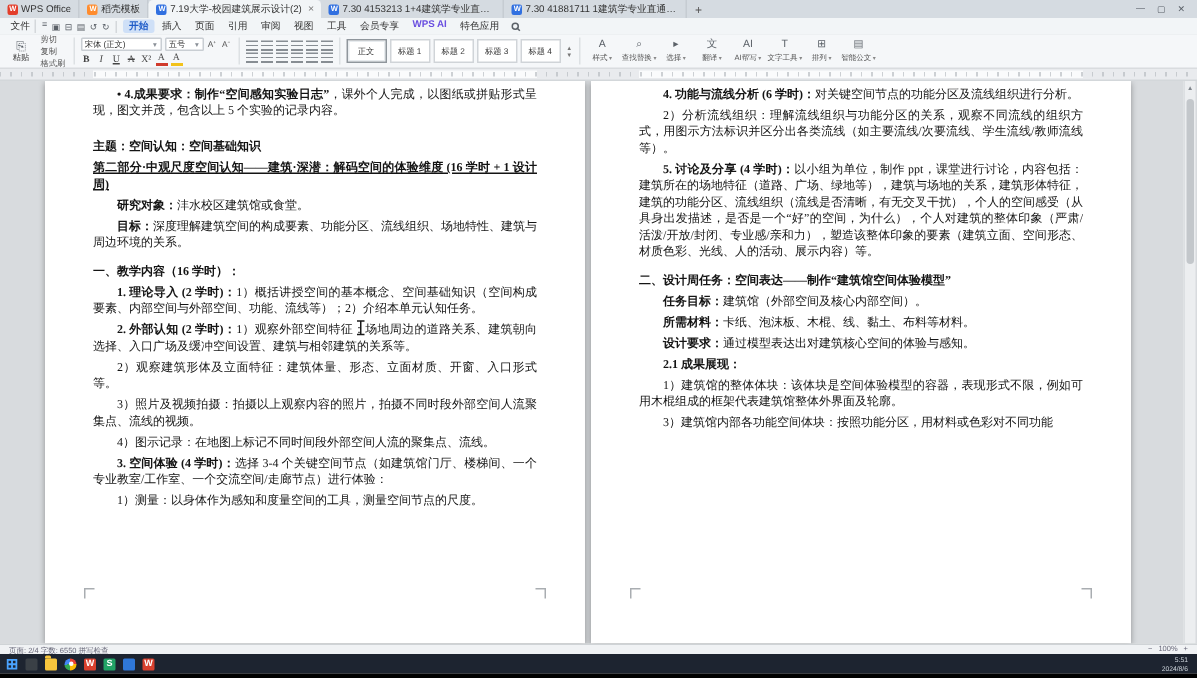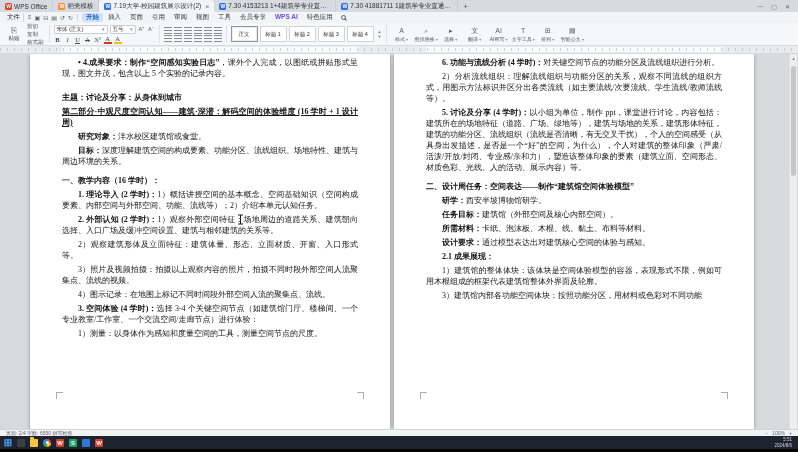--- a/index.html
+++ b/index.html
@@ -269,41 +269,40 @@
 
   <div class="ruler">
     <div class="band" style="left:62px;width:296px"></div>
     <div class="band" style="left:426px;width:296px"></div>
     <div class="ticks"></div>
   </div>
 
   <div class="docarea">
     <div class="page left" id="pageL">
       <p class="p-body"><b>•  4.成果要求：制作“空间感知实验日志”</b><span>，课外个人完成，以图纸或拼贴形式呈现，图文并茂，包含以上 5 个实验的记录内容。</span></p>
-        <p class="p-title"><b>主题：讨论及分享：从身体到城市</b></p>
+        <p class="p-title"><b>主题：空间认知：空间基础知识</b></p>
         <p class="p-h1"><b>第二部分·中观尺度空间认知——建筑·深潜：解码空间的体验维度 (16 学时 + 1 设计周)</b></p>
         <p class="p-body"><b>研究对象：</b><span>沣水校区建筑馆或食堂。</span></p>
         <p class="p-body"><b>目标：</b><span>深度理解建筑空间的构成要素、功能分区、流线组织、场地特性、建筑与周边环境的关系。</span></p>
         <p class="p-h2"><b>一、教学内容（16 学时）：</b></p>
         <p class="p-body"><b>1. 理论导入 (2 学时)：</b><span>1）概括讲授空间的基本概念、空间基础知识（空间构成要素、内部空间与外部空间、功能、流线等）；2）介绍本单元认知任务。</span></p>
         <p class="p-body"><b>2. 外部认知 (2 学时)：</b><span>1）观察外部空间特征：场地周边的道路关系、建筑朝向选择、入口广场及缓冲空间设置、建筑与相邻建筑的关系等。</span></p>
         <p class="p-body"><span>2）观察建筑形体及立面特征：建筑体量、形态、立面材质、开窗、入口形式等。</span></p>
         <p class="p-body"><span>3）照片及视频拍摄：拍摄以上观察内容的照片，拍摄不同时段外部空间人流聚集点、流线的视频。</span></p>
         <p class="p-body"><span>4）图示记录：在地图上标记不同时间段外部空间人流的聚集点、流线。</span></p>
         <p class="p-body"><b>3. 空间体验 (4 学时)：</b><span>选择 3-4 个关键空间节点（如建筑馆门厅、楼梯间、一个专业教室/工作室、一个交流空间/走廊节点）进行体验：</span></p>
         <p class="p-body"><span>1）测量：以身体作为感知和度量空间的工具，测量空间节点的尺度。</span></p>
         <span class="corner cl"></span>
       <span class="corner cr"></span>
     </div>
     <div class="page right" id="pageR">
-      <p class="p-body"><b>6. 功能与流线分析 (4 学时)：</b><span>对关键空间节点的功能分区及流线组织进行分析。</span></p>
+      <p class="p-body"><b>4. 功能与流线分析 (6 学时)：</b><span>对关键空间节点的功能分区及流线组织进行分析。</span></p>
         <p class="p-body"><span>2）分析流线组织：理解流线组织与功能分区的关系，观察不同流线的组织方式，用图示方法标识并区分出各类流线（如主要流线/次要流线、学生流线/教师流线等）。</span></p>
         <p class="p-body"><b>5. 讨论及分享 (4 学时)：</b><span>以小组为单位，制作 ppt，课堂进行讨论，内容包括：建筑所在的场地特征（道路、广场、绿地等），建筑与场地的关系，建筑形体特征，建筑的功能分区、流线组织（流线是否清晰，有无交叉干扰），个人的空间感受（从具身出发描述，是否是一个“好”的空间，为什么），个人对建筑的整体印象（严肃/活泼/开放/封闭、专业感/亲和力），塑造该整体印象的要素（建筑立面、空间形态、材质色彩、光线、人的活动、展示内容）等。</span></p>
         <p class="p-h2"><b>二、设计周任务：空间表达——制作“建筑馆空间体验模型”</b></p>
-        <p class="p-body"><b>研学：</b><span>西安半坡博物馆研学。</span></p>
         <p class="p-body"><b>任务目标：</b><span>建筑馆（外部空间及核心内部空间）。</span></p>
         <p class="p-body"><b>所需材料：</b><span>卡纸、泡沫板、木棍、线、黏土、布料等材料。</span></p>
         <p class="p-body"><b>设计要求：</b><span>通过模型表达出对建筑核心空间的体验与感知。</span></p>
         <p class="p-body"><b>2.1 成果展现：</b></p>
         <p class="p-body"><span>1）建筑馆的整体体块：该体块是空间体验模型的容器，表现形式不限，例如可用木棍组成的框架代表建筑馆整体外界面及轮廓。</span></p>
         <p class="p-body"><span>3）建筑馆内部各功能空间体块：按照功能分区，用材料或色彩对不同功能</span></p>
         <span class="corner cl"></span>
       <span class="corner cr"></span>
     </div>
     <div class="ibeam">

